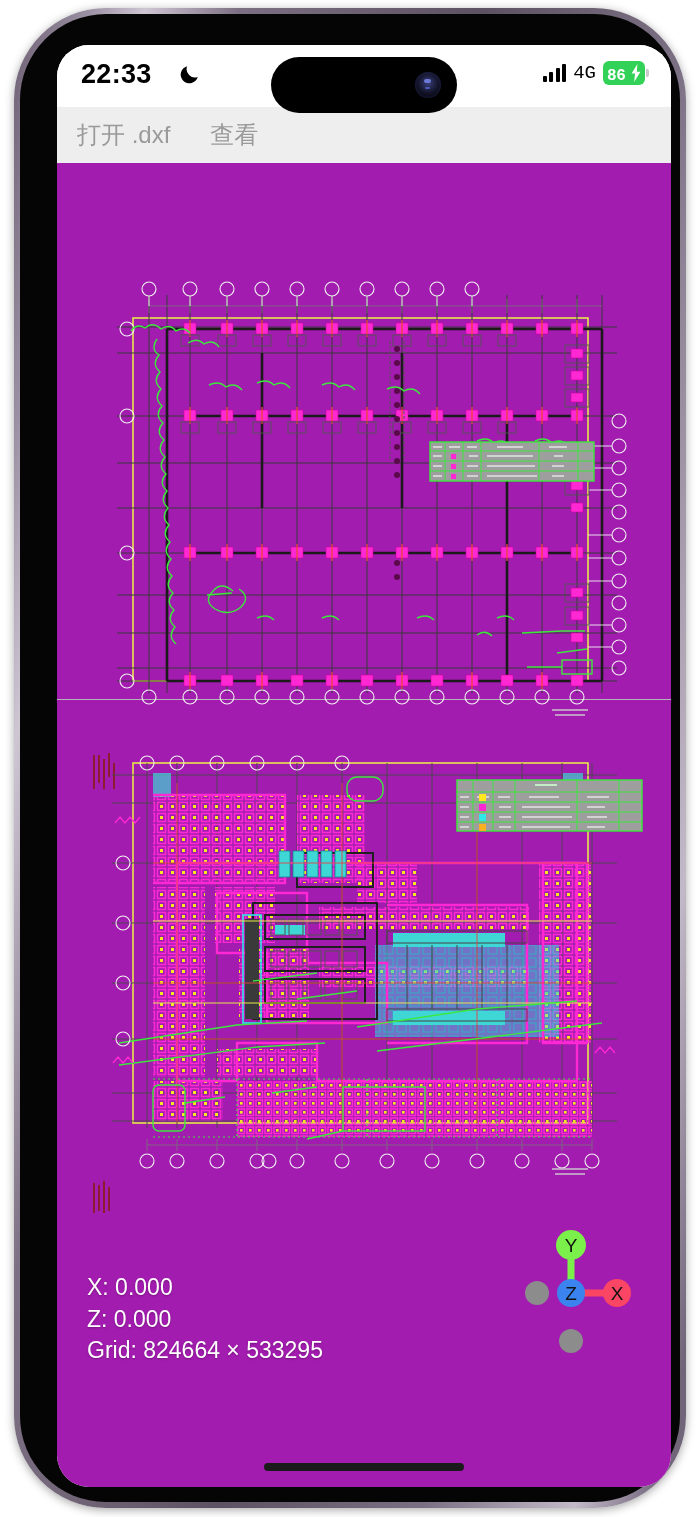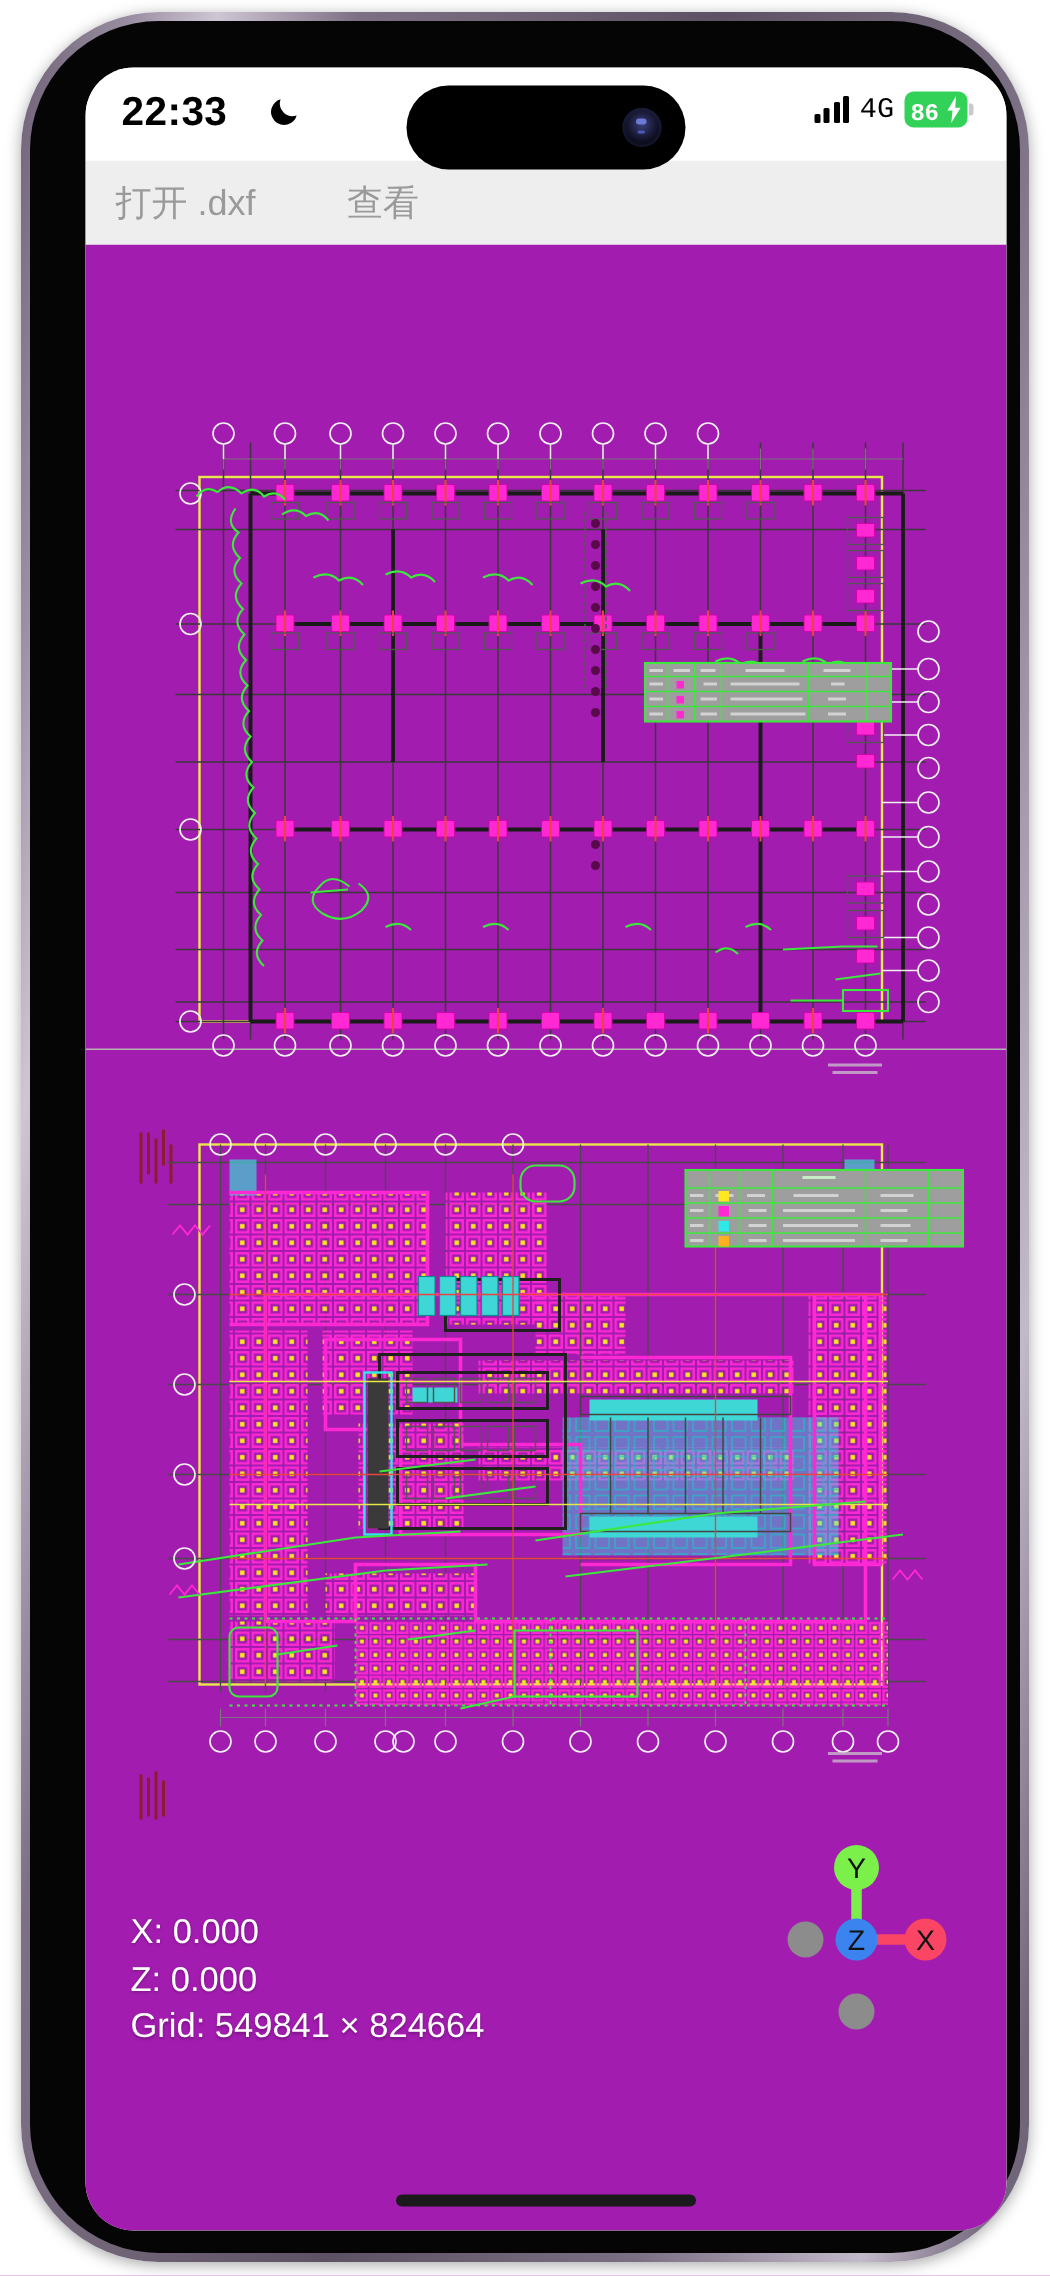--- a/index.html
+++ b/index.html
@@ -55,21 +55,21 @@
     background:radial-gradient(circle at 50% 42%,#3a3f7a 0%,#15162e 48%,#07070f 72%,#000 100%);
     box-shadow:inset 0 0 3px #2b2f60;}
   #camera-lens::after{content:"";position:absolute;left:9px;top:7px;width:7px;height:4px;
     border-radius:2px;background:#6d79d6;box-shadow:0 7px 0 -1px #4d59b6;}
 
   
   #toolbar{position:absolute;left:0;top:62px;width:100%;height:56px;background:#eeeeee;z-index:5;
     display:flex;align-items:center;}
   .toolbar-item{font-size:24px;color:#9a9a9a;cursor:pointer;white-space:nowrap;}
   #menu-open-dxf{margin-left:20px;}
-  #menu-view{margin-left:61px;text-align:center;}
+  #menu-view{margin-left:40px;text-align:center;}
 
   
   #cad-canvas{position:absolute;left:0;top:118px;width:100%;height:1324px;background:#a21caf;
     overflow:hidden;}
   #canvas-divider{position:absolute;left:0;top:536px;width:100%;height:1px;background:#b4b4b4;}
   #cad-svg{position:absolute;left:0;top:0;width:614px;height:1324px;}
 
   
   #hud-coords{position:absolute;left:30px;bottom:120px;z-index:4;}
   .hud-line{font-size:23px;color:#ffffff;line-height:1.38;
@@ -808,21 +808,21 @@
           <g fill="#cfcfcf" opacity=".7">
             <rect x="495" y="1005" width="36" height="2"></rect>
             <rect x="498" y="1010" width="30" height="2"></rect>
           </g>
         </g>
       </svg>
 
       <div id="hud-coords">
         <div class="hud-line">X: 0.000</div>
         <div class="hud-line">Z: 0.000</div>
-        <div class="hud-line">Grid: 549841 × 824664</div>
+        <div class="hud-line">Grid: 824664 × 533295</div>
       </div>
 
       <svg id="axis-gizmo" viewBox="0 0 130 160">
         <line x1="64" y1="74" x2="64" y2="28" stroke="#7cf04a" stroke-width="7"></line>
         <line x1="64" y1="74" x2="110" y2="74" stroke="#fa4664" stroke-width="7"></line>
         <circle cx="30" cy="74" r="12" fill="#8c8c8c"></circle>
         <circle cx="64" cy="122" r="12" fill="#8c8c8c"></circle>
         <circle cx="64" cy="26" r="15" fill="#7cf04a"></circle>
         <circle cx="110" cy="74" r="14" fill="#fa4664"></circle>
         <circle cx="64" cy="74" r="14" fill="#3b84f0"></circle>

